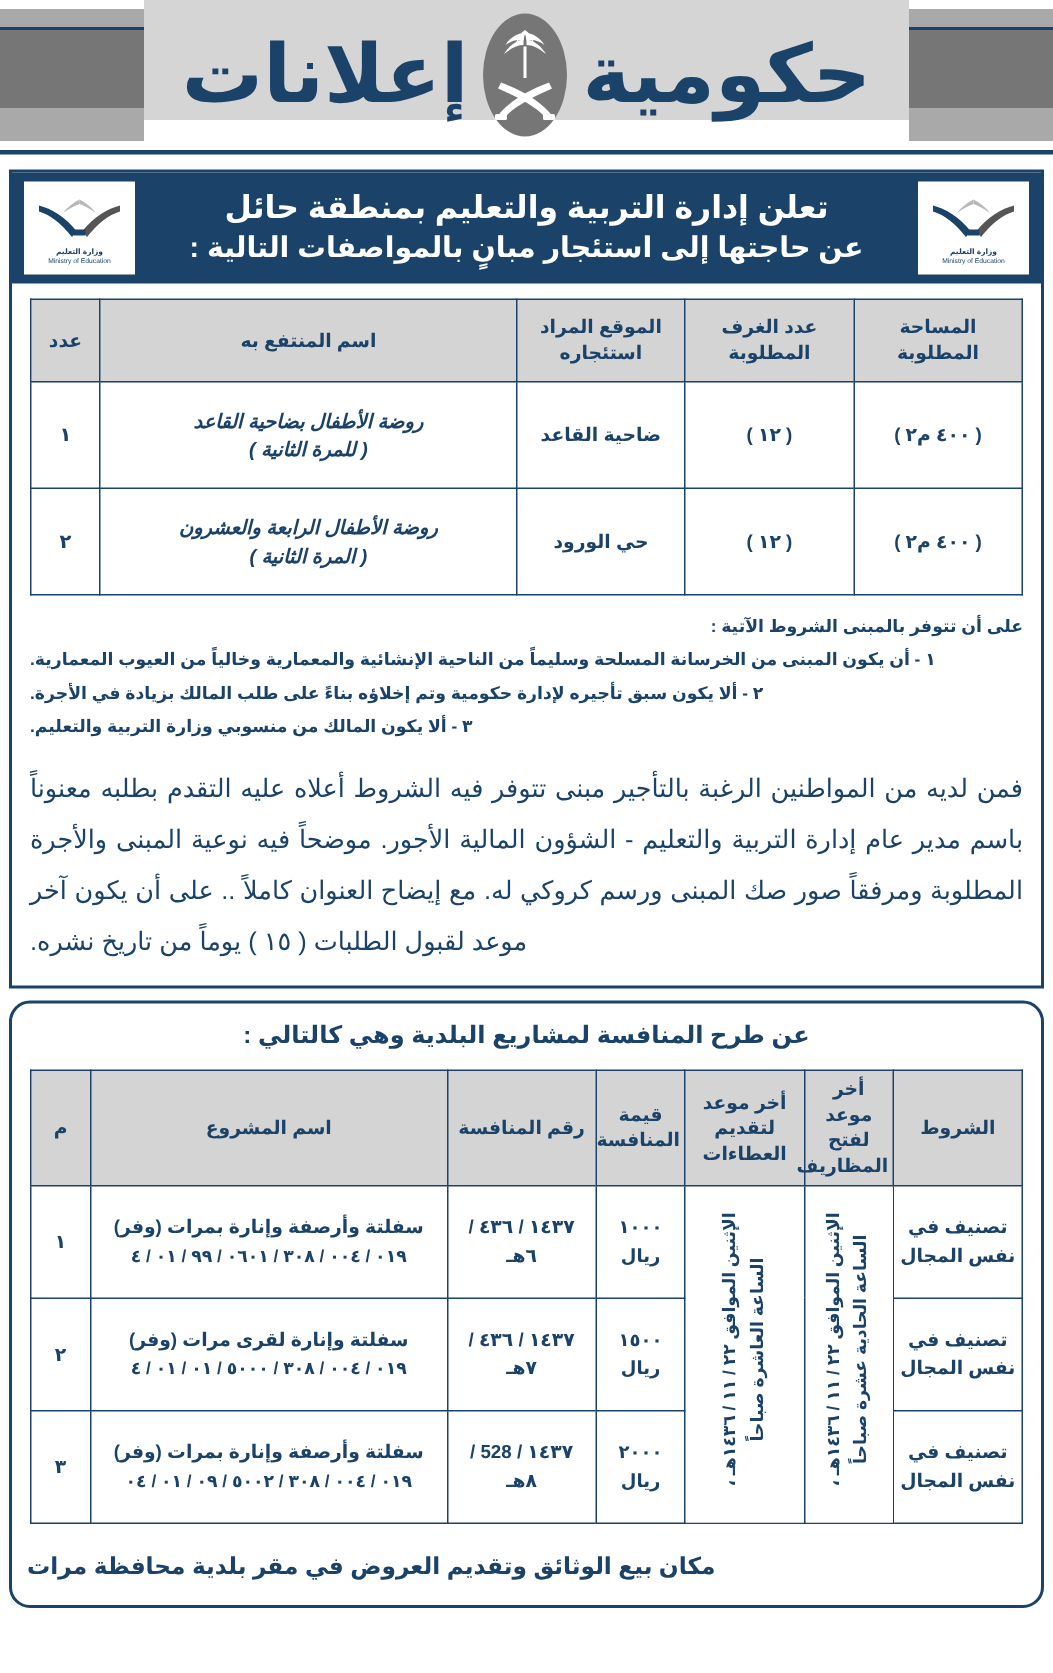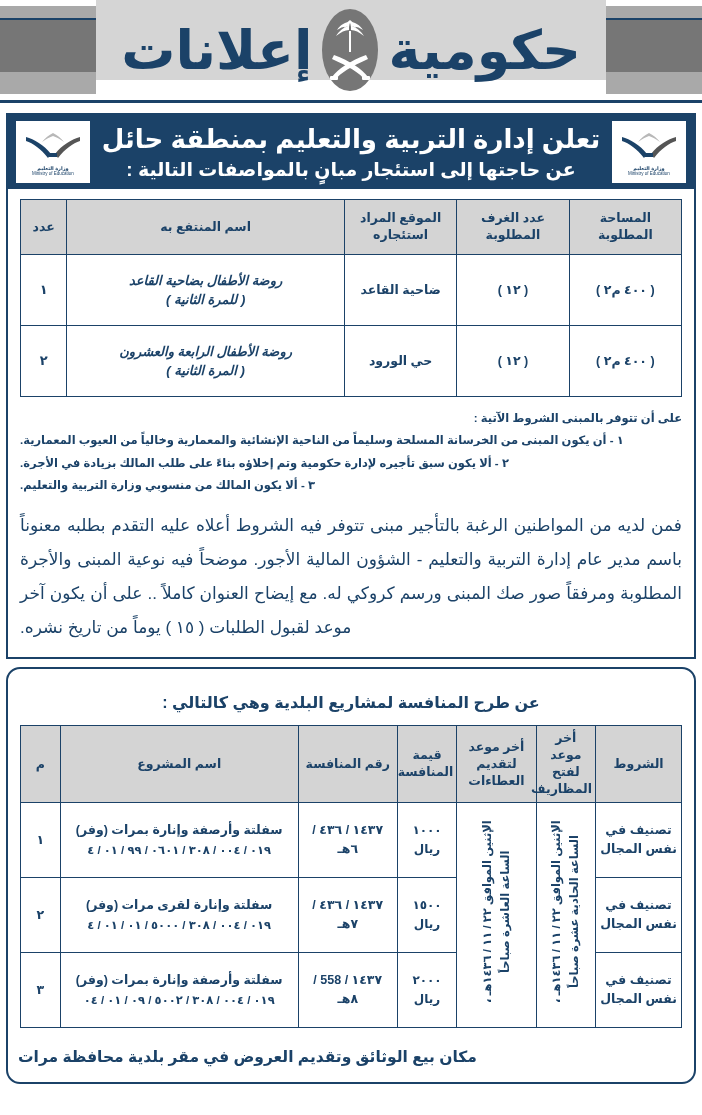--- a/index.html
+++ b/index.html
@@ -120,21 +120,21 @@
     align-items: center;
     justify-content: space-between;
     padding: 6px 8px;
     gap: 8px;
   }
   .banner-text {
     flex: 1 1 auto;
     text-align: center;
   }
   .banner-line1 {
-    font-size: 26px;
+    font-size: 21px;
     font-weight: bold;
     line-height: 1.35;
   }
   .banner-line2 {
     font-size: 19px;
     font-weight: bold;
     line-height: 1.35;
   }
   .moe-logo {
     flex: 0 0 auto;
@@ -222,21 +222,21 @@
     font-size: 34px;
     font-weight: bold;
     color: #1b4268;
     line-height: 1.1;
     letter-spacing: -0.5px;
   }
   .ann2-sub {
     font-size: 16px;
     font-weight: bold;
     color: #1b4268;
-    margin-top: 12px;
+    margin-top: 0;
     line-height: 1.3;
   }
 
   
   .t2 { margin-top: 12px; }
   .t2 th { height: 54px; font-size: 12px; }
   .t2 td { height: 66px; font-size: 12px; }
   .t2 .c-proj { font-size: 12.5px; line-height: 1.7; }
   .t2 .c-code { font-size: 11.5px; }
   .t2 .c-val { font-size: 12px; line-height: 1.6; }
@@ -447,21 +447,21 @@
             <div class="c-code">٠١٩ / ٠٠٤ / ٣٠٨ / ٥٠٠٠ / ٠١ / ٠١ / ٤</div>
           </td>
           <td>٢</td>
         </tr>
         <tr>
           <td>تصنيف في نفس المجال</td>
           <td class="c-val">
             <div>٢٠٠٠</div>
             <div>ريال</div>
           </td>
-          <td>١٤٣٧ / 558 / ٨هـ</td>
+          <td>١٤٣٧ / 528 / ٨هـ</td>
           <td class="c-proj">
             <div>سفلتة وأرصفة وإنارة بمرات (وفر)</div>
             <div class="c-code">٠١٩ / ٠٠٤ / ٣٠٨ / ٥٠٠٢ / ٠٩ / ٠١ / ٠٤</div>
           </td>
           <td>٣</td>
         </tr>
       </tbody>
     </table>
 
     <div class="foot-note">مكان بيع الوثائق وتقديم العروض في مقر بلدية محافظة مرات</div>

